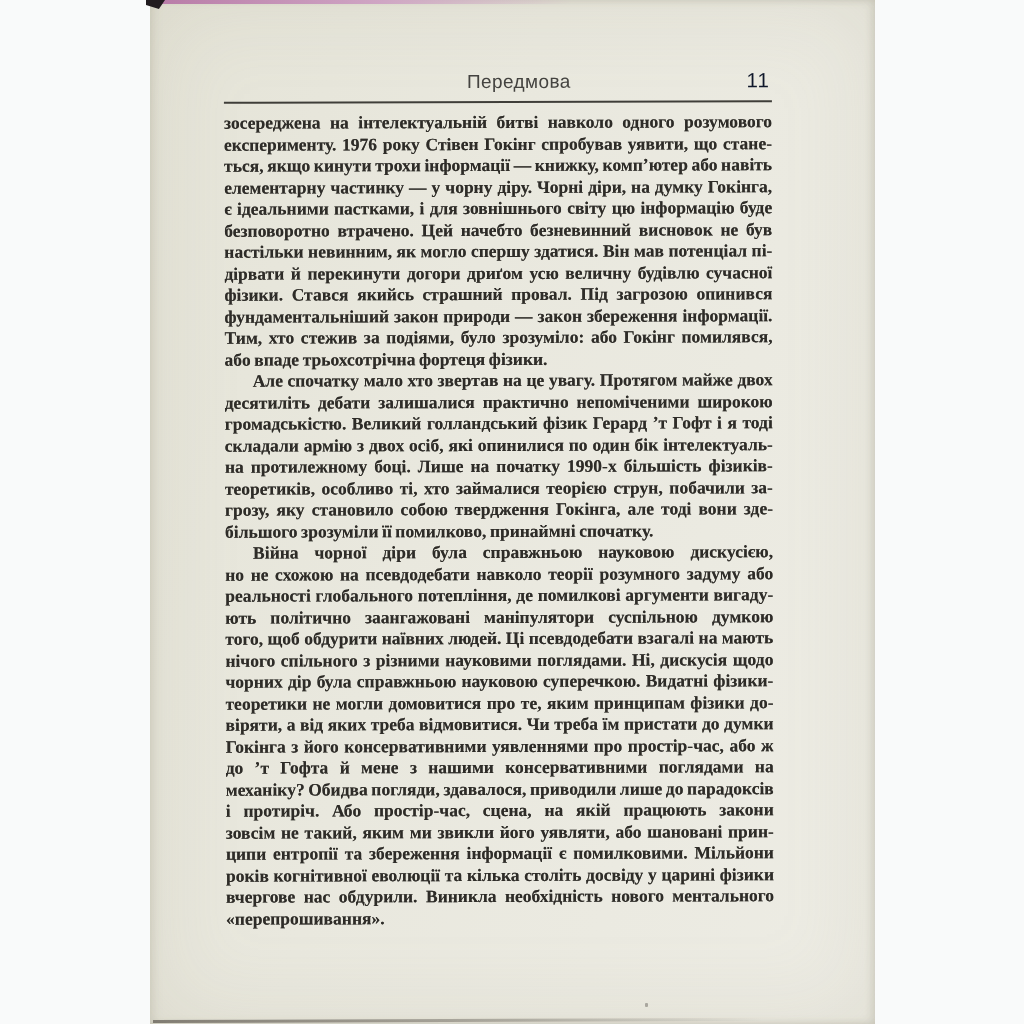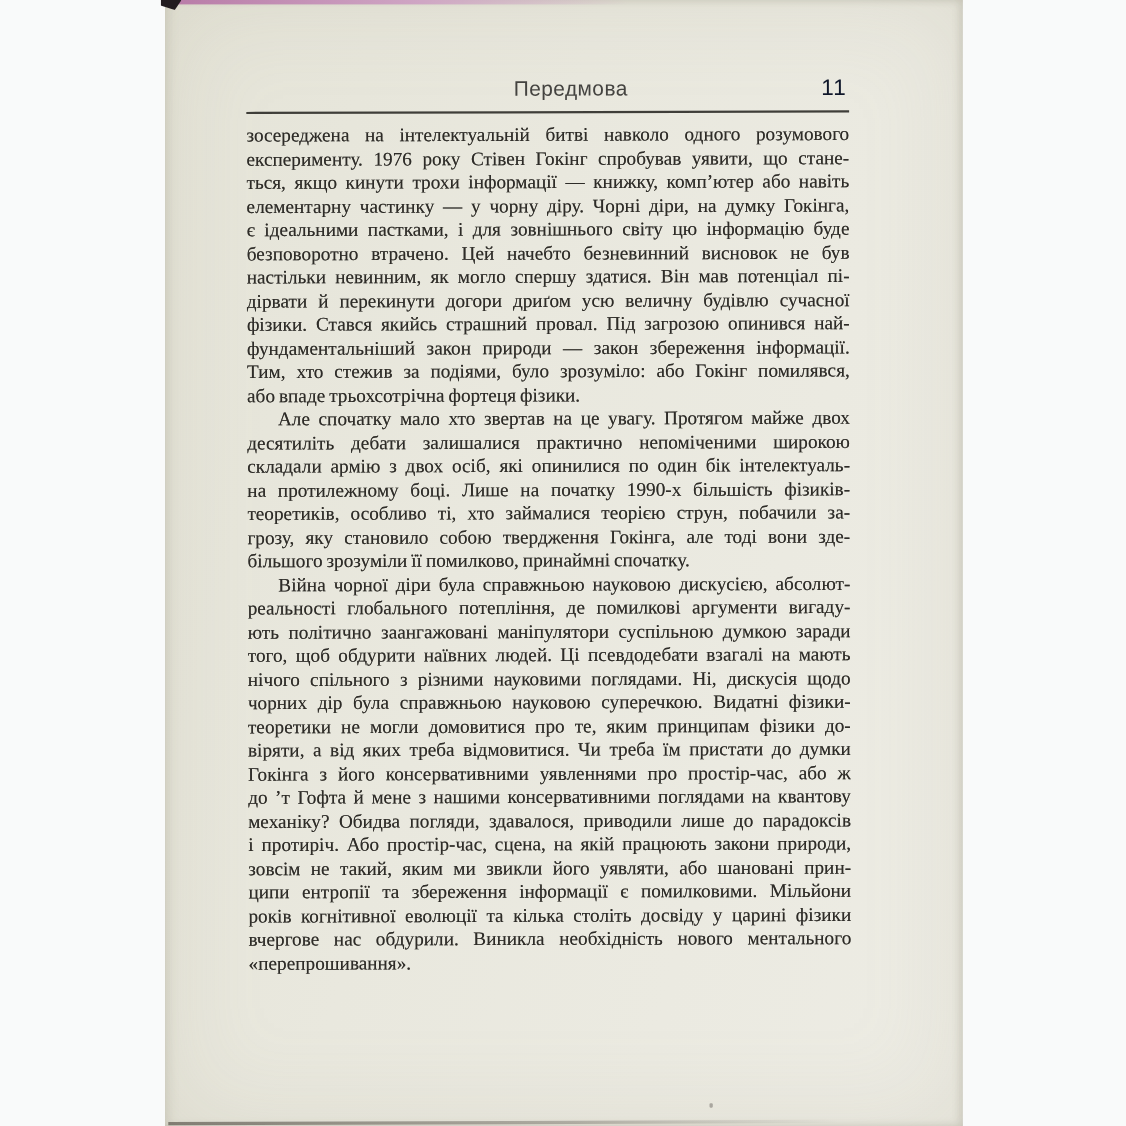--- a/index.html
+++ b/index.html
@@ -65,20 +65,21 @@
     font-size:17.5px;
     text-rendering:optimizeLegibility;
   }
   .line {
     height:21.5px; line-height:21.5px;
     overflow:hidden;
     word-spacing:-0.8px;
     text-align:justify;
     text-align-last:justify;
     text-shadow:0 0 .4px rgba(46,44,40,.65);
+    font-weight:bold;
   }
   .line.last { text-align-last:left; }
   .line.indent { text-indent:28px; }
 </style>
 </head>
 <body>
 
 <div class="book-page"></div>
 <div class="top-pink-edge"></div>
 <div class="corner-mark"></div>
@@ -100,28 +101,30 @@
         <div class="line">настільки невинним, як могло спершу здатися. Він мав потенціал пі-</div>
         <div class="line">дірвати й перекинути догори дриґом усю величну будівлю сучасної</div>
         <div class="line">фізики. Стався якийсь страшний провал. Під загрозою опинився най-</div>
         <div class="line">фундаментальніший закон природи — закон збереження інформації.</div>
         <div class="line">Тим, хто стежив за подіями, було зрозуміло: або Гокінг помилявся,</div>
         <div class="line last">або впаде трьохсотрічна фортеця фізики.</div>
       </div>
       <div>
         <div class="line indent">Але спочатку мало хто звертав на це увагу. Протягом майже двох</div>
         <div class="line">десятиліть дебати залишалися практично непоміченими широкою</div>
+        <div class="line">громадськістю. Великий голландський фізик Герард ’т Гофт і я тоді</div>
         <div class="line">складали армію з двох осіб, які опинилися по один бік інтелектуаль-</div>
         <div class="line">на протилежному боці. Лише на початку 1990-х більшість фізиків-</div>
         <div class="line">теоретиків, особливо ті, хто займалися теорією струн, побачили за-</div>
         <div class="line">грозу, яку становило собою твердження Гокінга, але тоді вони зде-</div>
         <div class="line last">більшого зрозуміли її помилково, принаймні спочатку.</div>
       </div>
       <div>
         <div class="line indent">Війна чорної діри була справжньою науковою дискусією, абсолют-</div>
+        <div class="line">но не схожою на псевдодебати навколо теорії розумного задуму або</div>
         <div class="line">реальності глобального потепління, де помилкові аргументи вигаду-</div>
         <div class="line">ють політично заангажовані маніпулятори суспільною думкою заради</div>
         <div class="line">того, щоб обдурити наївних людей. Ці псевдодебати взагалі на мають</div>
         <div class="line">нічого спільного з різними науковими поглядами. Ні, дискусія щодо</div>
         <div class="line">чорних дір була справжньою науковою суперечкою. Видатні фізики-</div>
         <div class="line">теоретики не могли домовитися про те, яким принципам фізики до-</div>
         <div class="line">віряти, а від яких треба відмовитися. Чи треба їм пристати до думки</div>
         <div class="line">Гокінга з його консервативними уявленнями про простір-час, або ж</div>
         <div class="line">до ’т Гофта й мене з нашими консервативними поглядами на квантову</div>
         <div class="line">механіку? Обидва погляди, здавалося, приводили лише до парадоксів</div>

